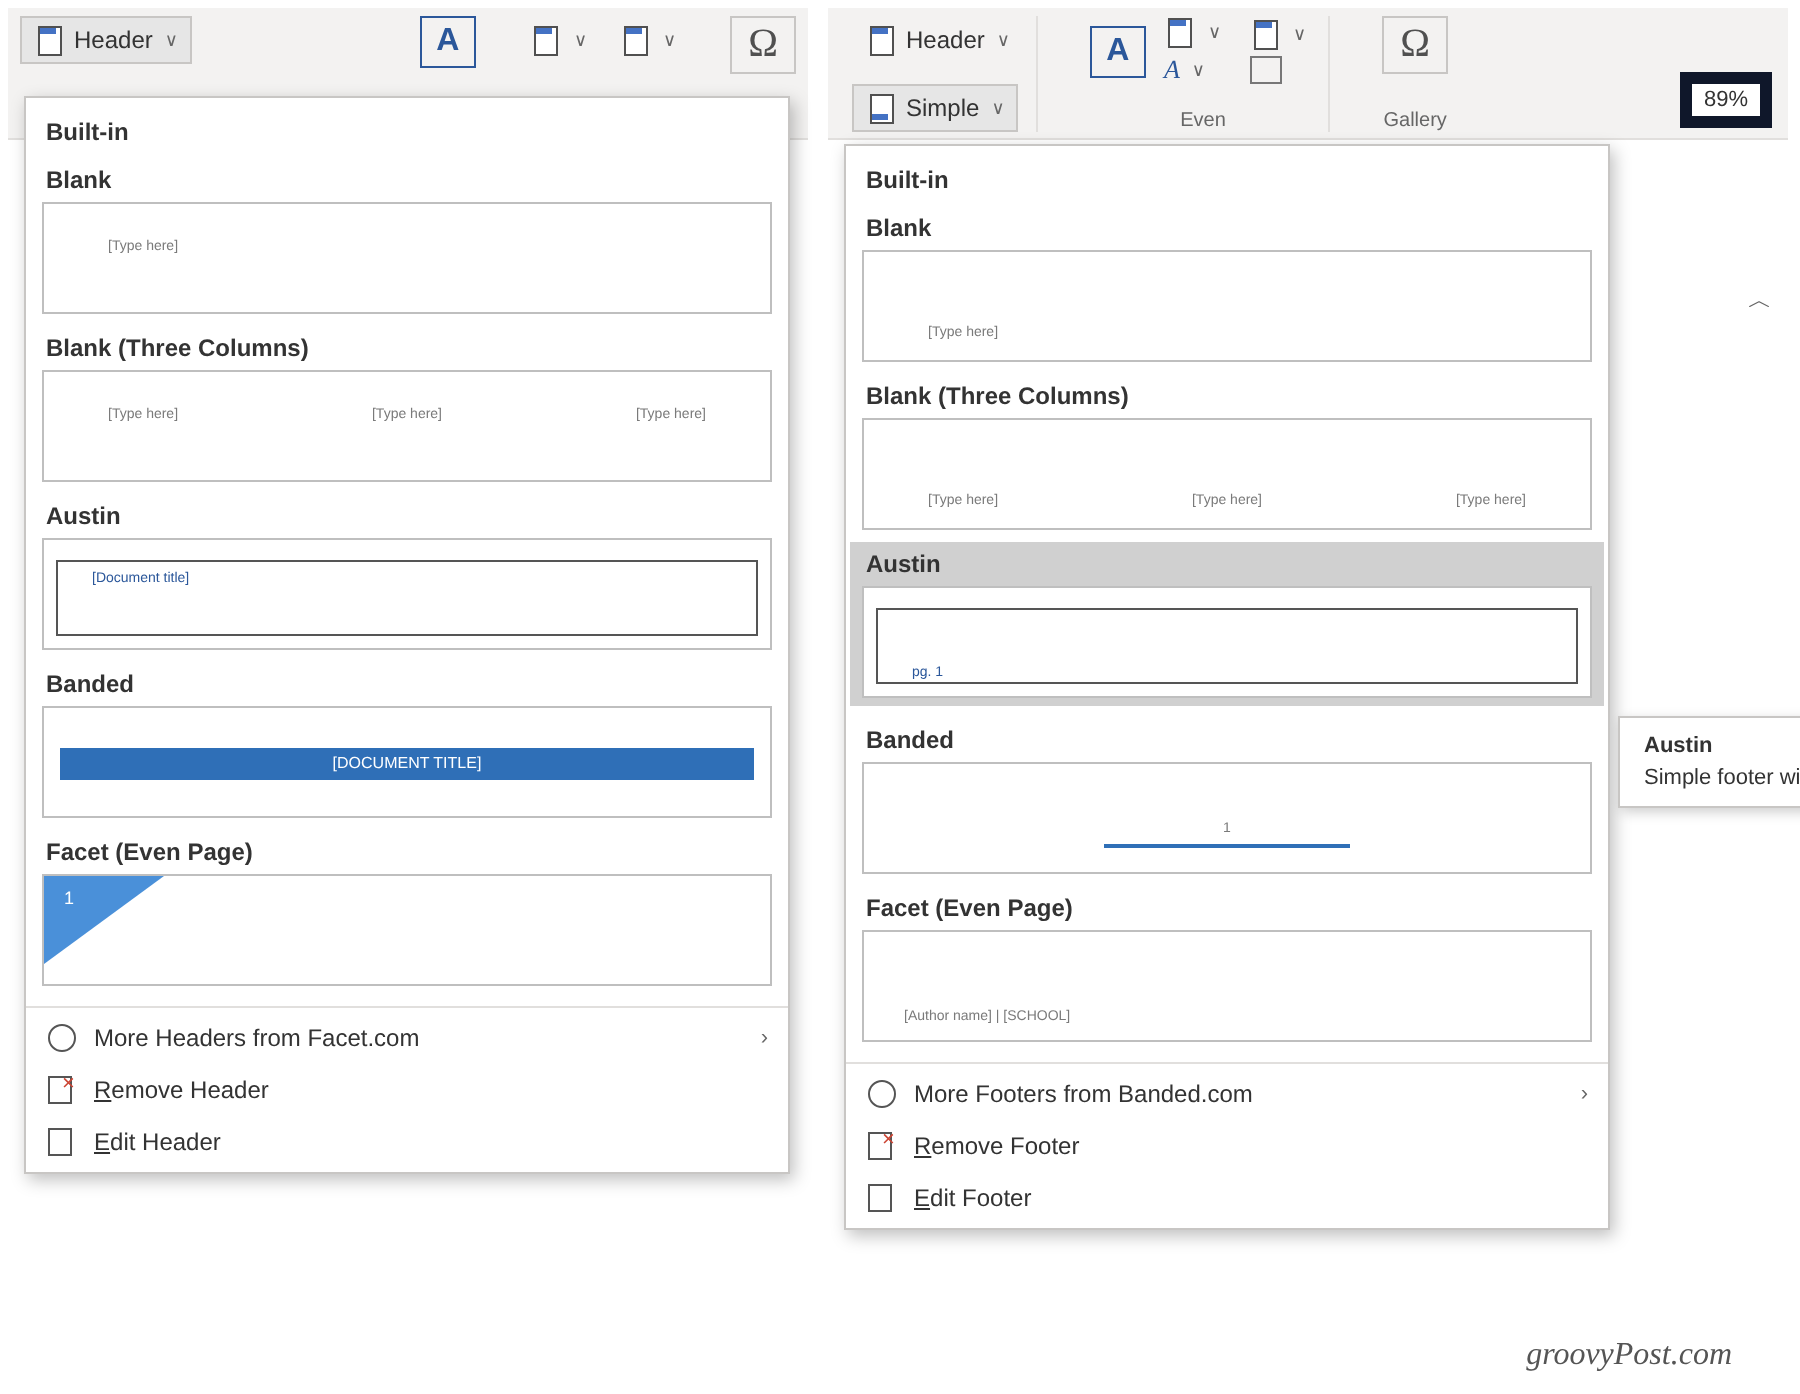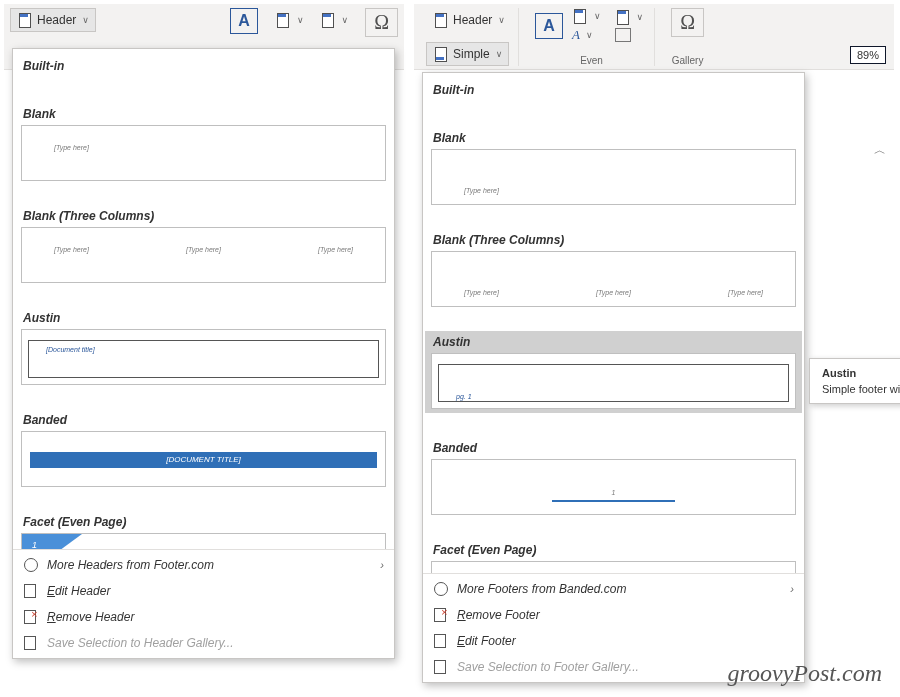--- a/index.html
+++ b/index.html
@@ -3,41 +3,41 @@
 <meta charset="utf-8">
 <style>
   * { box-sizing: border-box; margin: 0; padding: 0; }
   body { font-family: "Segoe UI", Arial, sans-serif; font-size: 12px; background: #fff; width: 900px; height: 697px; overflow: hidden; position: relative; }
   .container { display: flex; gap: 10px; padding: 4px; }
   .pane { position: relative; }
   .pane-left { width: 400px; }
   .pane-right { width: 480px; }
 
   
-  .ribbon { display: flex; align-items: flex-start; gap: 10px; background: #f3f2f1; border-bottom: 1px solid #e1dfdd; padding: 4px 6px 0 6px; height: 66px; }
+  .ribbon { display: flex; align-items: flex-start; gap: 20px; background: #f3f2f1; border-bottom: 1px solid #e1dfdd; padding: 4px 6px 0 6px; height: 66px; }
   .rib-group { display: flex; flex-direction: column; align-items: center; border-right: 1px solid #e1dfdd; padding: 0 6px; height: 58px; justify-content: space-between; }
   .rib-group:last-child { border-right: none; }
   .rib-label { font-size: 10px; color: #666; margin-top: 2px; }
   .rib-row { display: flex; gap: 4px; align-items: center; }
   .rib-btn { display: flex; align-items: center; gap: 4px; padding: 4px 6px; border: 1px solid transparent; background: transparent; cursor: pointer; font-size: 12px; color: #333; }
   .rib-btn.sel { background: #e6e6e6; border-color: #c8c6c4; }
   .chev { font-size: 9px; color: #666; margin-left: 2px; }
   .sm-ico { display: inline-block; width: 16px; height: 14px; position: relative; }
   .page-ico::before { content:""; position:absolute; left:2px; top:0; width:10px; height:13px; border:1px solid #505050; background:#fff; }
   .page-ico::after { content:""; position:absolute; left:3px; top:1px; width:8px; height:3px; background:#4472c4; }
   .page-ico.bottom::after { top:auto; bottom:1px; }
   .textbox-ico { width:28px; height:26px; border:1.5px solid #2b579a; display:flex; align-items:center; justify-content:center; font-size:16px; color:#2b579a; font-weight:bold; }
   .omega { font-size: 20px; font-family: "Times New Roman", serif; color:#505050; }
 
   
-  .gallery { position: absolute; top: 44px; left: 8px; width: 383px; background: #fff; border: 1px solid #c8c6c4; box-shadow: 2px 3px 8px rgba(0,0,0,.25); z-index: 5; font-style: italic; }
+  .gallery { position: absolute; top: 44px; left: 8px; width: 383px; background: #fff; border: 1px solid #c8c6c4; box-shadow: 2px 3px 8px rgba(0,0,0,.25); z-index: 5; }
   .pane-right .gallery { left: 8px; width: 383px; top: 68px; }
   .gal-scroll { max-height: 500px; overflow-y: auto; padding: 6px 8px 4px 8px; }
   .gal-section { font-size: 12px; font-weight: bold; color: #333; padding: 4px 2px 6px 2px; }
-  .gal-item { margin-bottom: 6px; margin-top: 24px; }
+  .gal-item { margin-bottom: 6px; }
   .gal-item.sel { background: #d0d0d0; margin-left:-6px; margin-right:-6px; padding: 0 6px 4px 6px; }
   .gal-item .cap { font-size: 12px; font-weight: bold; color:#333; padding: 4px 2px; }
   .thumb { border:1px solid #bfbfbf; background:#fff; height:56px; position:relative; font-size:8px; color:#666; overflow:hidden; }
   .ph { position:absolute; font-size:7px; color:#7a7a7a; }
   .ph.c { left:50%; transform:translateX(-50%); }
   .blue { color:#2b579a; }
   .band { position:absolute; left:8px; right:8px; height:16px; top:20px; background:#2f6fb7; color:#fff; font-size:8px; text-align:center; line-height:16px; }
   .facet-tri { position:absolute; left:0; top:0; width:0; height:0; border-style:solid; border-width:44px 60px 0 0; border-color:#4a90d9 transparent transparent transparent; }
   .facet-n { position:absolute; left:10px; top:6px; color:#fff; font-size:9px; }
   .austin-box { position:absolute; left:6px; right:6px; top:10px; bottom:6px; border:1px solid #555; }
@@ -56,24 +56,24 @@
   .gal-scroll::-webkit-scrollbar { width:16px; }
   .gal-scroll::-webkit-scrollbar-track { background:#f3f2f1; }
   .gal-scroll::-webkit-scrollbar-thumb { background:#c8c6c4; }
 
   
   .tooltip { position:absolute; background:#fff; border:1px solid #c8c6c4; box-shadow:2px 2px 6px rgba(0,0,0,.2); padding:8px 12px; font-size:11px; color:#333; z-index:20; }
   .tooltip .tt-title { font-weight:bold; margin-bottom:4px; }
 
   
   .right-edge { position:absolute; right:0; top:66px; bottom:0; width:80px; background:#f3f2f1; border-left:1px solid #e1dfdd; }
-  .zoom { position:absolute; right:8px; bottom:6px; font-size:11px; color:#333; background:#fff; padding:2px 6px; border:1px solid #0f172a; }
+  .zoom { position:absolute; right:8px; bottom:6px; font-size:11px; color:#333; background:#fff; padding:2px 6px; border:6px solid #0f172a; }
   .collapse { position:absolute; right:8px; top:72px; font-size:12px; color:#666; }
 
-  .watermark { position:absolute; right:18px; bottom:10px; font-size:24px; font-style:italic; color:#555; font-family: Georgia, "Times New Roman", serif; z-index:50; }
+  .watermark { position:absolute; right:34px; bottom:10px; font-size:16px; font-style:italic; color:#555; font-family: Georgia, "Times New Roman", serif; z-index:50; }
 
   .u { text-decoration: underline; }
 </style>
 </head>
 <body>
 
 <div class="container">
 
   <div class="pane pane-left">
     <div class="ribbon">
@@ -145,34 +145,30 @@
           <div class="thumb">
             <div class="facet-tri"></div>
             <span class="facet-n">1</span>
           </div>
         </div>
       </div>
 
       <div class="gal-footer">
         <div class="menu-row">
           <span class="ico globe"></span>
-          <span>More Headers from Footer.com</span>
+          <span>More Headers from Facet.com</span>
           <span class="arrow">›</span>
+        </div>
+        <div class="menu-row">
+          <span class="ico rem-ico"></span>
+          <span><span class="u">R</span>emove Header</span>
         </div>
         <div class="menu-row">
           <span class="ico edit-ico"></span>
           <span><span class="u">E</span><span>dit Header</span></span>
-        </div>
-        <div class="menu-row">
-          <span class="ico rem-ico"></span>
-          <span><span class="u">R</span>emove Header</span>
-        </div>
-        <div class="menu-row disabled">
-          <span class="ico edit-ico"></span>
-          <span>Save Selection to Header Gallery...</span>
         </div>
       </div>
     </div>
   </div>
 
   <div class="pane pane-right">
     <div class="ribbon">
       <div class="rib-group" style="align-items:flex-start;">
         <button class="rib-btn">
           <span class="sm-ico page-ico"></span>
@@ -274,24 +270,20 @@
           <span class="arrow">›</span>
         </div>
         <div class="menu-row">
           <span class="ico rem-ico"></span>
           <span><span class="u">R</span>emove Footer</span>
         </div>
         <div class="menu-row">
           <span class="ico edit-ico"></span>
           <span><span class="u">E</span>dit Footer</span>
         </div>
-        <div class="menu-row disabled">
-          <span class="ico edit-ico"></span>
-          <span>Save Selection to Footer Gallery...</span>
-        </div>
       </div>
     </div>
 
     <div class="tooltip" style="left:395px; top:354px; width:190px;">
       <div class="tt-title">Austin</div>
       <div>Simple footer with a page border</div>
     </div>
   </div>
 </div>
 

